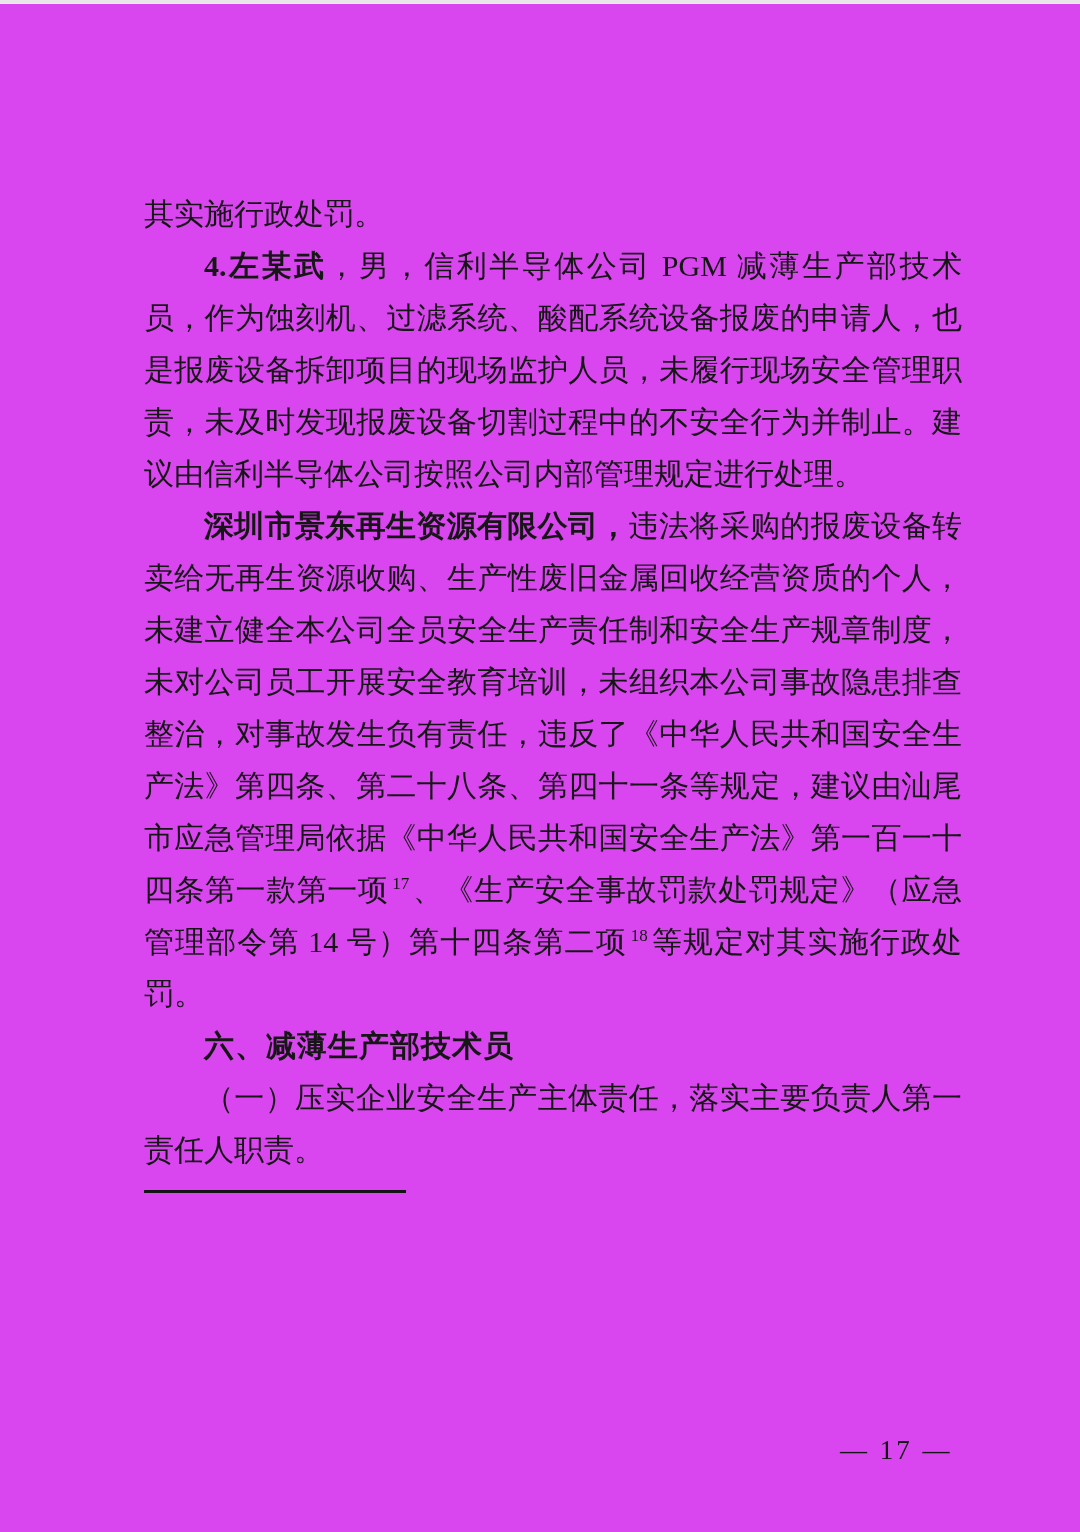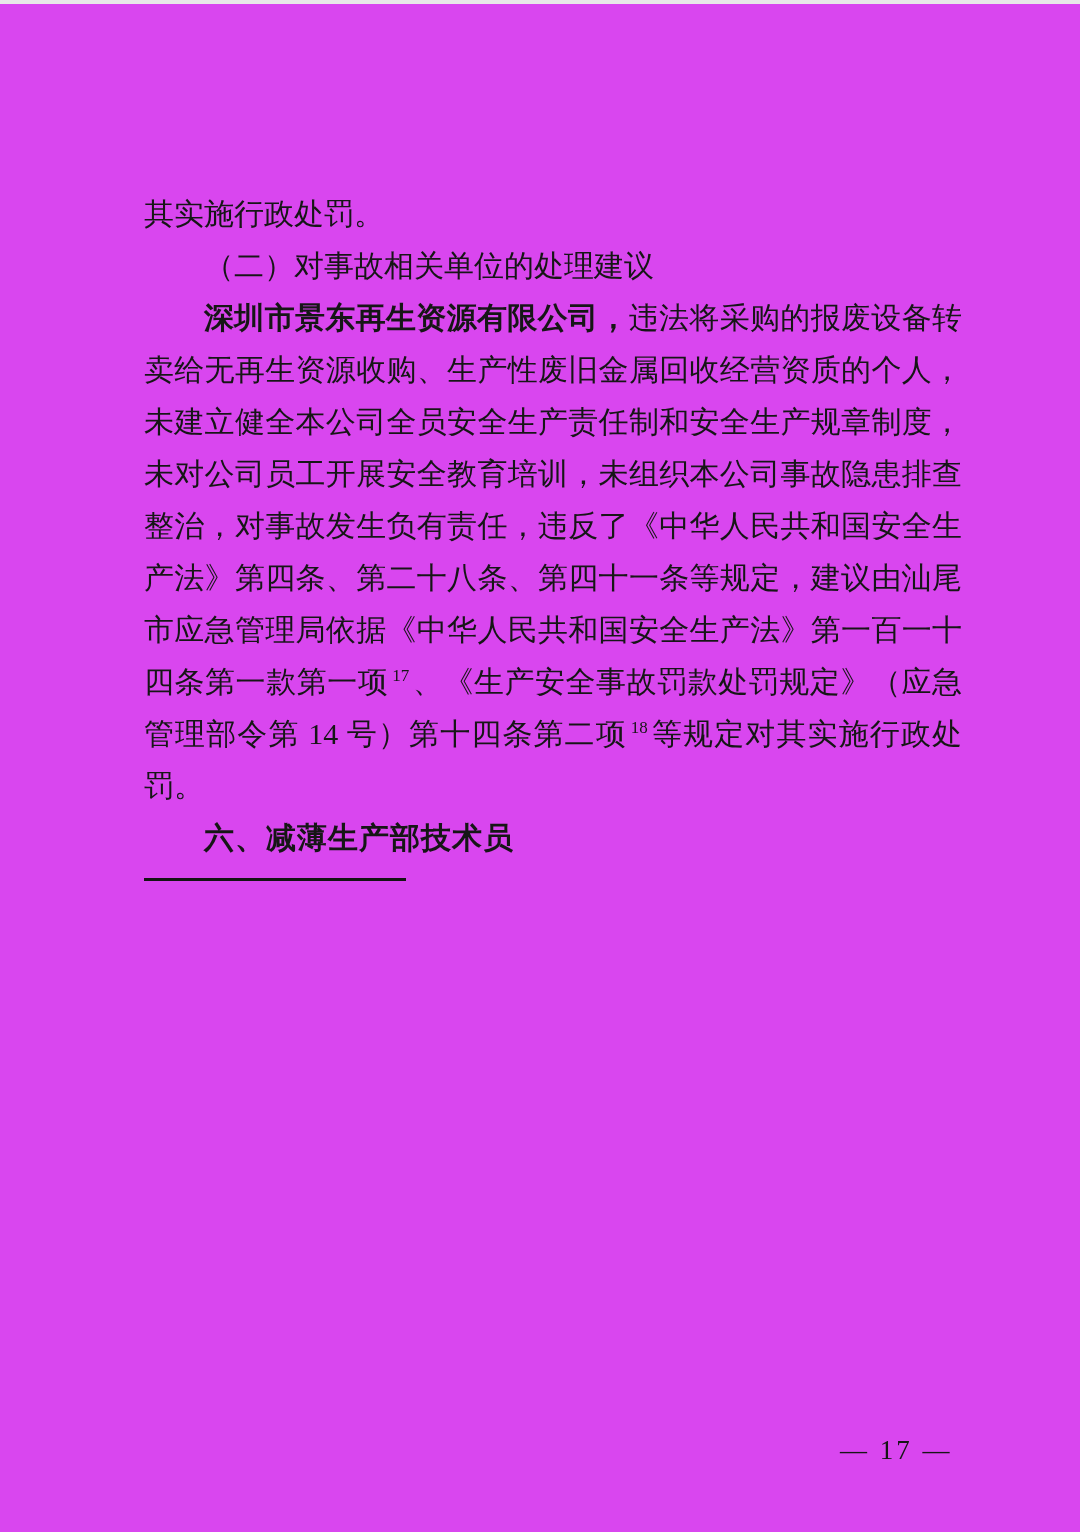--- a/index.html
+++ b/index.html
@@ -76,27 +76,28 @@
   }
 </style>
 </head>
 <body>
 
 <div class="page">
   <div class="content">
 
     <p class="body-par"><span>其实施行政处罚。</span></p>
 
+    <p class="body-par indent"><span class="bold">4.左某武</span><span>，男，信利半导体公司 PGM 减薄生产部技术员，作为蚀刻机、过滤系统、酸配系统设备报废的申请人，也是报废设备拆卸项目的现场监护人员，未履行现场安全管理职责，未及时发现报废设备切割过程中的不安全行为并制止。建议由信利半导体公司按照公司内部管理规定进行处理。</span></p>
 
-    <p class="body-par indent"><span>（二）对事故相关单位的处理建议</span></p>
 
     <p class="body-par indent"><span class="bold">深圳市景东再生资源有限公司，</span><span>违法将采购的报废设备转卖给无再生资源收购、生产性废旧金属回收经营资质的个人，未建立健全本公司全员安全生产责任制和安全生产规章制度，未对公司员工开展安全教育培训，未组织本公司事故隐患排查整治，对事故发生负有责任，违反了《中华人民共和国安全生产法》第四条、第二十八条、第四十一条等规定，建议由汕尾市应急管理局依据《中华人民共和国安全生产法》第一百一十四条第一款第一项</span><sup class="fn-ref">17</sup><span>、《生产安全事故罚款处罚规定》（应急管理部令第 14 号）第十四条第二项</span><sup class="fn-ref">18</sup><span>等规定对其实施行政处罚。</span></p>
 
     <p class="body-par indent heading-sans"><span>六、减薄生产部技术员</span></p>
 
+    <p class="body-par indent"><span>（一）压实企业安全生产主体责任，落实主要负责人第一责任人职责。</span></p>
 
     <div class="footnote-block">
       <div class="footnote-sep"></div>
 
 
     </div>
 
   </div>
 
   <div class="page-number">

